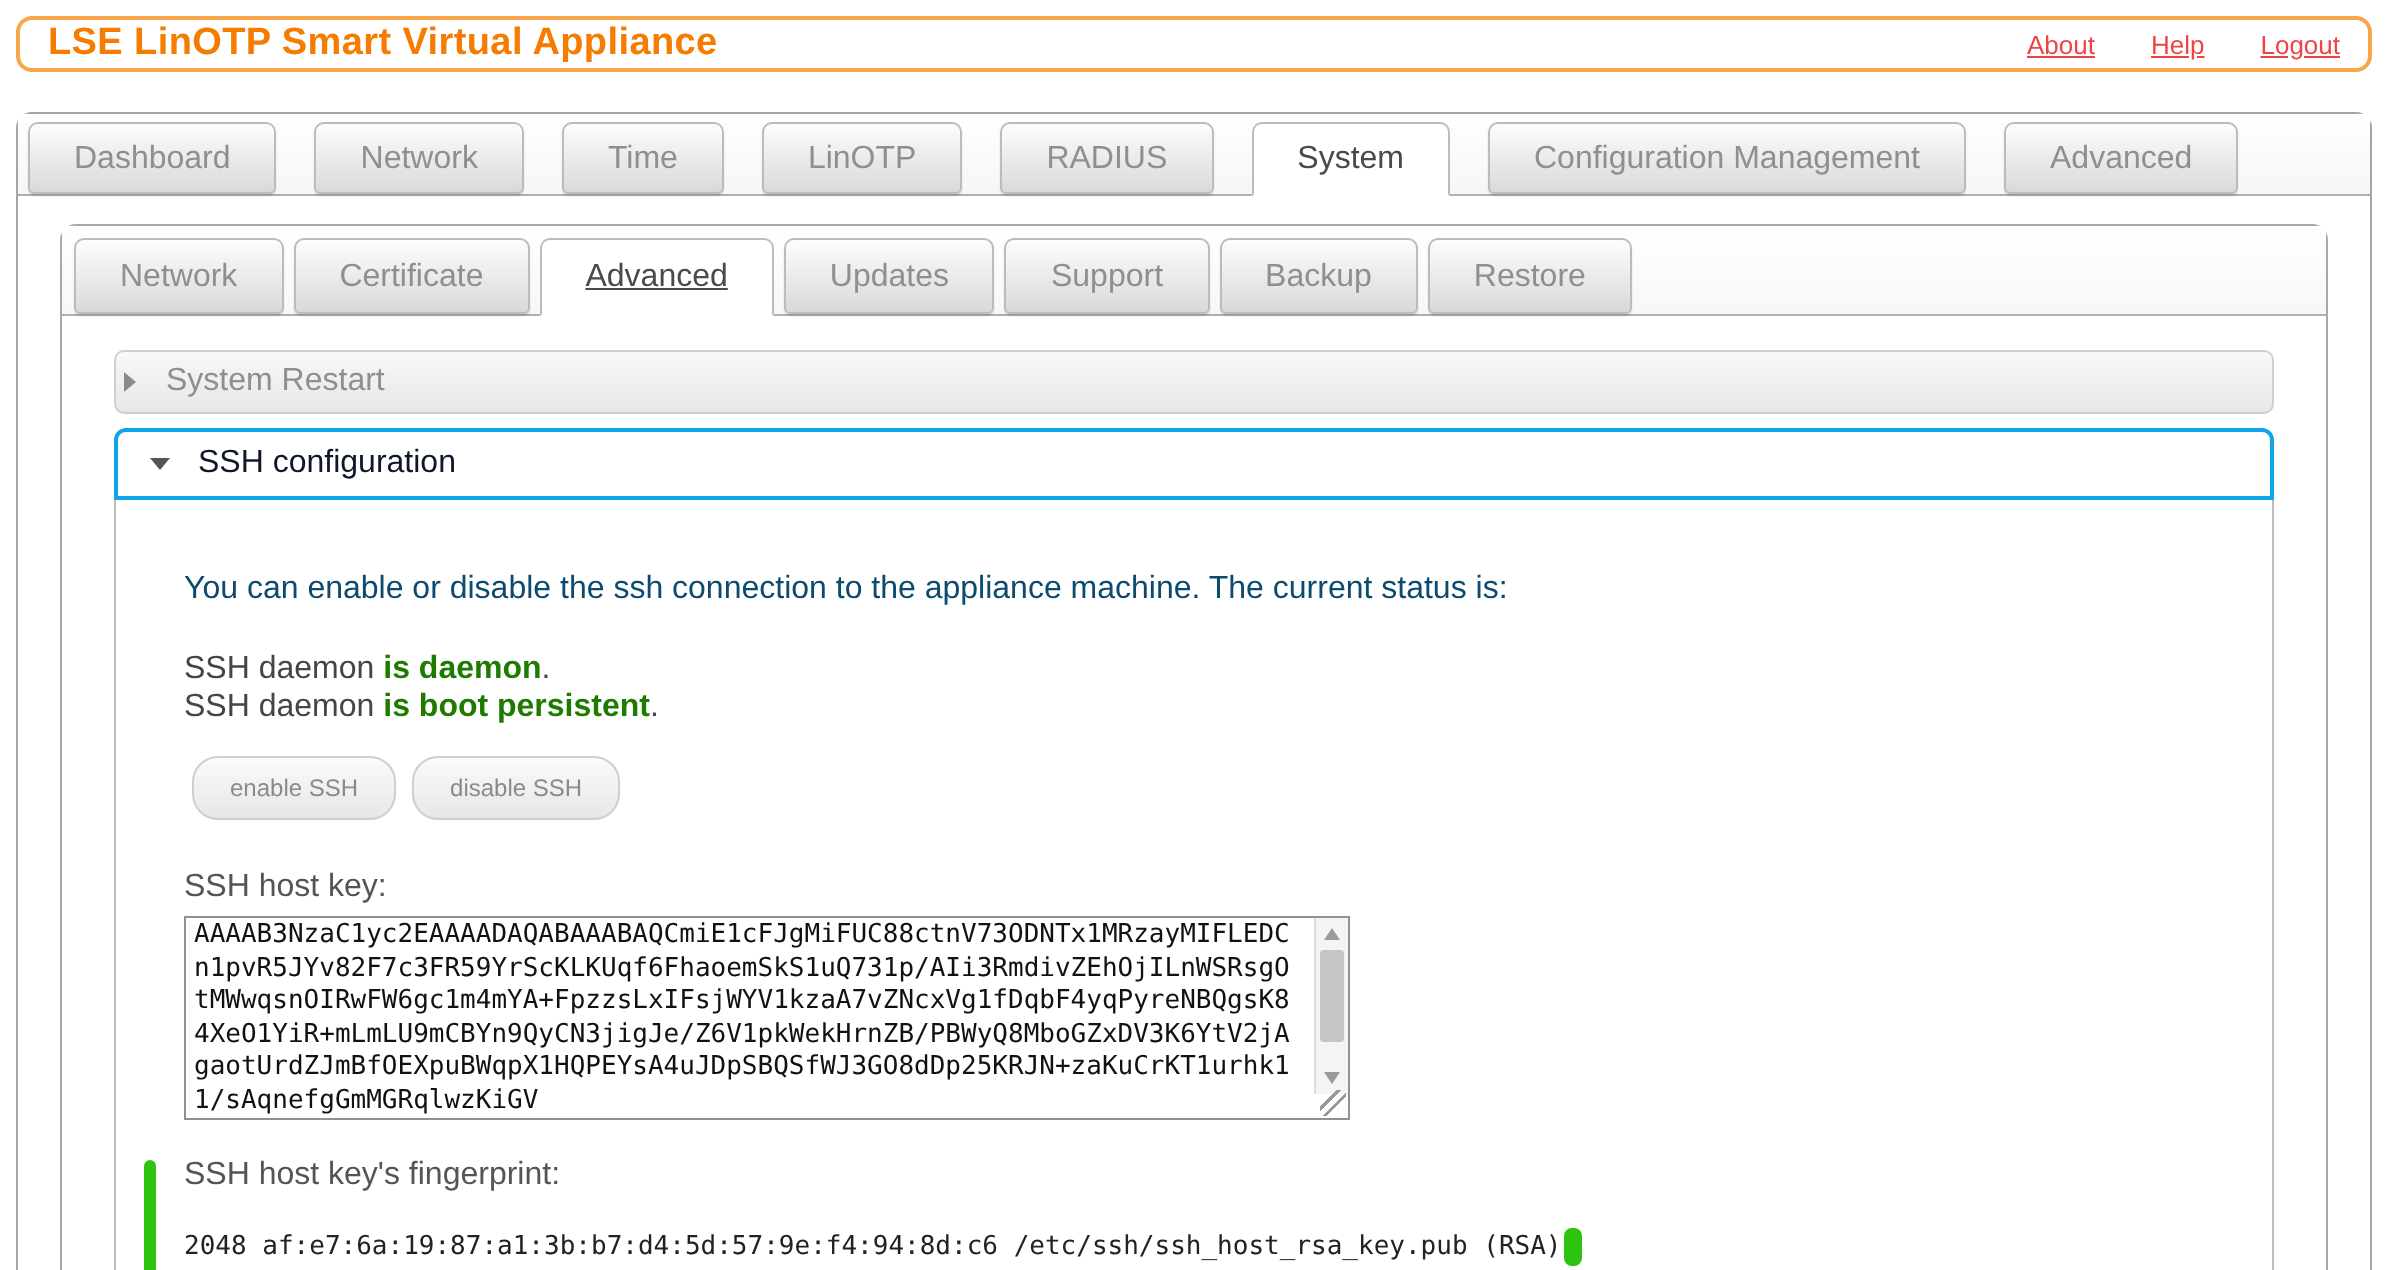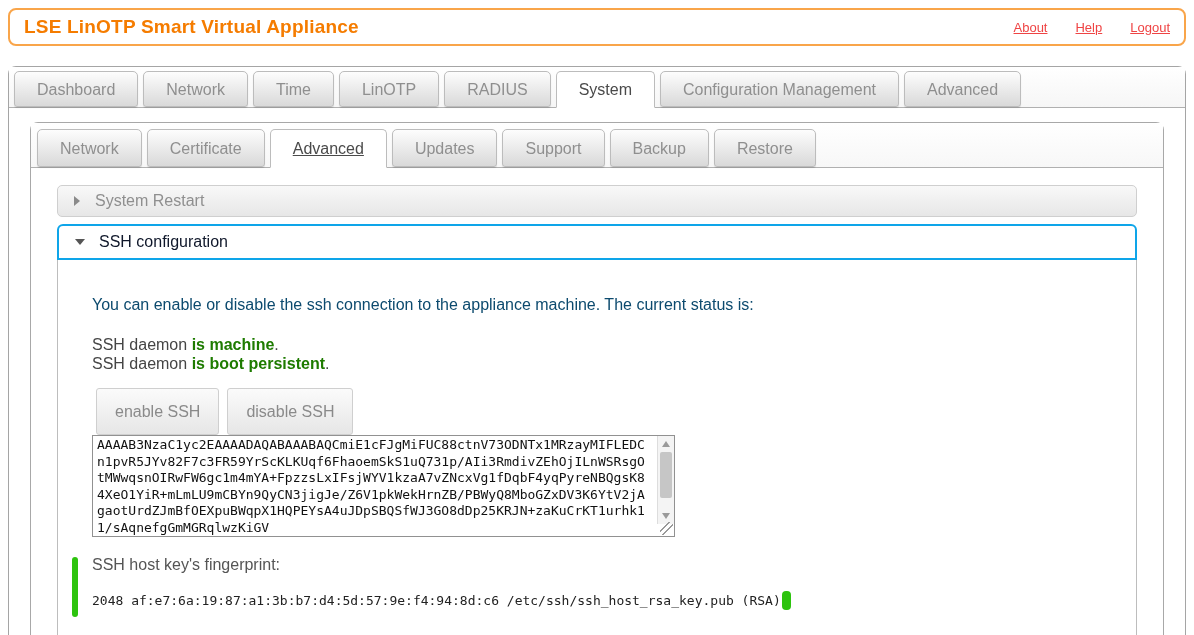--- a/index.html
+++ b/index.html
@@ -1,31 +1,31 @@
 <!DOCTYPE html>
 <html><head>
 <meta charset="utf-8">
 <style>
   * { box-sizing: border-box; margin: 0; padding: 0; }
   html, body { width: 1194px; height: 635px; overflow: hidden; background: #fff;
     font-family: "Liberation Sans", "DejaVu Sans", sans-serif; }
 
   
-  .titlebar { margin: 8px 8px 0 8px; height: 38px; border: 2px solid #f9a54a;
+  .titlebar { margin: 8px 8px 0 8px; height: 28px; border: 2px solid #f9a54a;
     border-radius: 8px; display: flex; align-items: center; justify-content: space-between;
     padding: 0 14px; background: #fff; }
   .app-title { font-size: 19px; font-weight: bold; color: #f57c00; letter-spacing: .2px; }
   .header-links { display: flex; gap: 28px; }
   .header-links a { font-size: 13px; color: #ef4444; text-decoration: underline; cursor: pointer; }
 
   
   .main-container { margin: 20px 8px 0 8px; height: 620px;
     border: 1px solid #a5a5a5; border-bottom: none; border-radius: 8px 8px 0 0;
     background: #fff; }
-  .tabstrip { display: flex; gap: 5px; padding: 4px 5px 0 5px;
+  .tabstrip { display: flex; gap: 19px; padding: 4px 5px 0 5px;
     border-bottom: 1px solid #b0b0b0; background: linear-gradient(#ffffff, #f6f6f6); }
   .tab { font-size: 16px; color: #8f8f8f; padding: 0 22px; height: 36px; line-height: 35px;
     background: linear-gradient(#fdfdfd, #d9d9d9); border: 1px solid #bcbcbc;
     border-radius: 5px 5px 3px 3px; cursor: pointer; white-space: nowrap;
     box-shadow: 0 1px 1px rgba(0,0,0,.12); position: relative; }
   .tab.active { background: #fff; color: #4a4a4a; border-bottom-color: #fff;
     border-radius: 5px 5px 0 0; margin-bottom: -1px; height: 37px; z-index: 2;
     box-shadow: none; }
 
   .main-body { padding: 14px 21px 0 21px; height: 560px; }
@@ -36,41 +36,41 @@
   .sub-tabstrip { display: flex; gap: 5px; padding: 6px 6px 0 6px;
     border-bottom: 1px solid #b0b0b0; background: linear-gradient(#ffffff, #f7f7f7); }
   .sub-tabstrip .tab { height: 38px; line-height: 37px; }
   .sub-tabstrip .tab.active { height: 39px; text-decoration: underline; }
 
   .sub-body { padding: 17px 26px 0 26px; height: 480px; }
 
   
   .acc-collapsed { height: 32px; border: 1px solid #cfcfcf; border-radius: 5px;
     background: linear-gradient(#f8f8f8, #e7e7e7); color: #8f8f8f;
-    display: flex; align-items: center; padding-left: 16px; font-size: 16px;
+    display: flex; align-items: center; padding-left: 4px; font-size: 16px;
     margin-bottom: 7px; cursor: pointer; }
   .acc-expanded { height: 36px; border: 2px solid #0ea5e9; border-radius: 6px 6px 0 0;
     background: #fff; color: #0f172a; display: flex; align-items: center;
     padding-left: 16px; font-size: 16px; cursor: pointer; }
   .tri-right { width: 0; height: 0; border-top: 5px solid transparent;
     border-bottom: 5px solid transparent; border-left: 6px solid #8a8a8a;
     margin-right: 15px; }
   .tri-down { width: 0; height: 0; border-left: 5px solid transparent;
     border-right: 5px solid transparent; border-top: 6px solid #555;
     margin-right: 14px; }
   .acc-content { border: 1px solid #bdbdbd; border-top: none; background: #fff;
     padding: 36px 34px 0 34px; height: 400px; }
 
   
   .intro { font-size: 16px; color: #0c4a6e; margin-bottom: 21px; }
   .daemon-line { font-size: 16px; color: #454545; line-height: 19px; }
   .daemon-line .status { color: #1e7b00; font-weight: bold; }
   .btn-row { margin: 15px 0 0 4px; display: flex; gap: 8px; }
-  .btn { font-family: "Liberation Sans", sans-serif; font-size: 16px; color: #8a8a8a;
-    height: 47px; padding: 0 18px; border: 1px solid #cfcfcf; border-radius: 3px;
+  .btn { font-family: "Liberation Sans", sans-serif; font-size: 12px; color: #8a8a8a;
+    height: 32px; padding: 0 18px; border: 1px solid #cfcfcf; border-radius: 13px;
     background: linear-gradient(#fbfbfb, #e6e6e6); cursor: pointer; }
   .hostkey-label { font-size: 16px; color: #555; margin: 25px 0 5px 0; }
 
   .textarea-wrap { position: relative; width: 583px; height: 102px;
     border: 1px solid #919191; background: #fff; }
   .textarea-wrap textarea { width: 100%; height: 100%; border: none; resize: none;
     overflow: hidden; outline: none; padding: 1px 20px 1px 4px;
     font-family: "DejaVu Sans Mono", "Liberation Mono", monospace;
     font-size: 13px; line-height: 16.5px; color: #111; background: #fff; }
   .fake-scrollbar { position: absolute; top: 0; right: 0; width: 17px; height: 88px;
@@ -141,32 +141,33 @@
         <div class="acc-expanded">
           <span class="tri-down"></span>
           <span>SSH configuration</span>
         </div>
 
         <div class="acc-content">
           <p class="intro">You can enable or disable the ssh connection to the appliance machine. The current status is:</p>
 
           <div class="daemon-line">
             <span>SSH daemon</span>
-            <span class="status">is machine</span><span>.</span>
+            <span class="status">is daemon</span><span>.</span>
           </div>
           <div class="daemon-line">
             <span>SSH daemon</span>
             <span class="status">is boot persistent</span><span>.</span>
           </div>
 
           <div class="btn-row">
             <button class="btn">enable SSH</button>
             <button class="btn">disable SSH</button>
           </div>
 
+          <div class="hostkey-label">SSH host key:</div>
 
           <div class="textarea-wrap">
             <textarea readonly="" spellcheck="false" style="">AAAAB3NzaC1yc2EAAAADAQABAAABAQCmiE1cFJgMiFUC88ctnV73ODNTx1MRzayMIFLEDC
 n1pvR5JYv82F7c3FR59YrScKLKUqf6FhaoemSkS1uQ731p/AIi3RmdivZEhOjILnWSRsgO
 tMWwqsnOIRwFW6gc1m4mYA+FpzzsLxIFsjWYV1kzaA7vZNcxVg1fDqbF4yqPyreNBQgsK8
 4XeO1YiR+mLmLU9mCBYn9QyCN3jigJe/Z6V1pkWekHrnZB/PBWyQ8MboGZxDV3K6YtV2jA
 gaotUrdZJmBfOEXpuBWqpX1HQPEYsA4uJDpSBQSfWJ3GO8dDp25KRJN+zaKuCrKT1urhk1
 1/sAqnefgGmMGRqlwzKiGV</textarea>
             <div class="fake-scrollbar">
               <div class="sb-up"></div>

